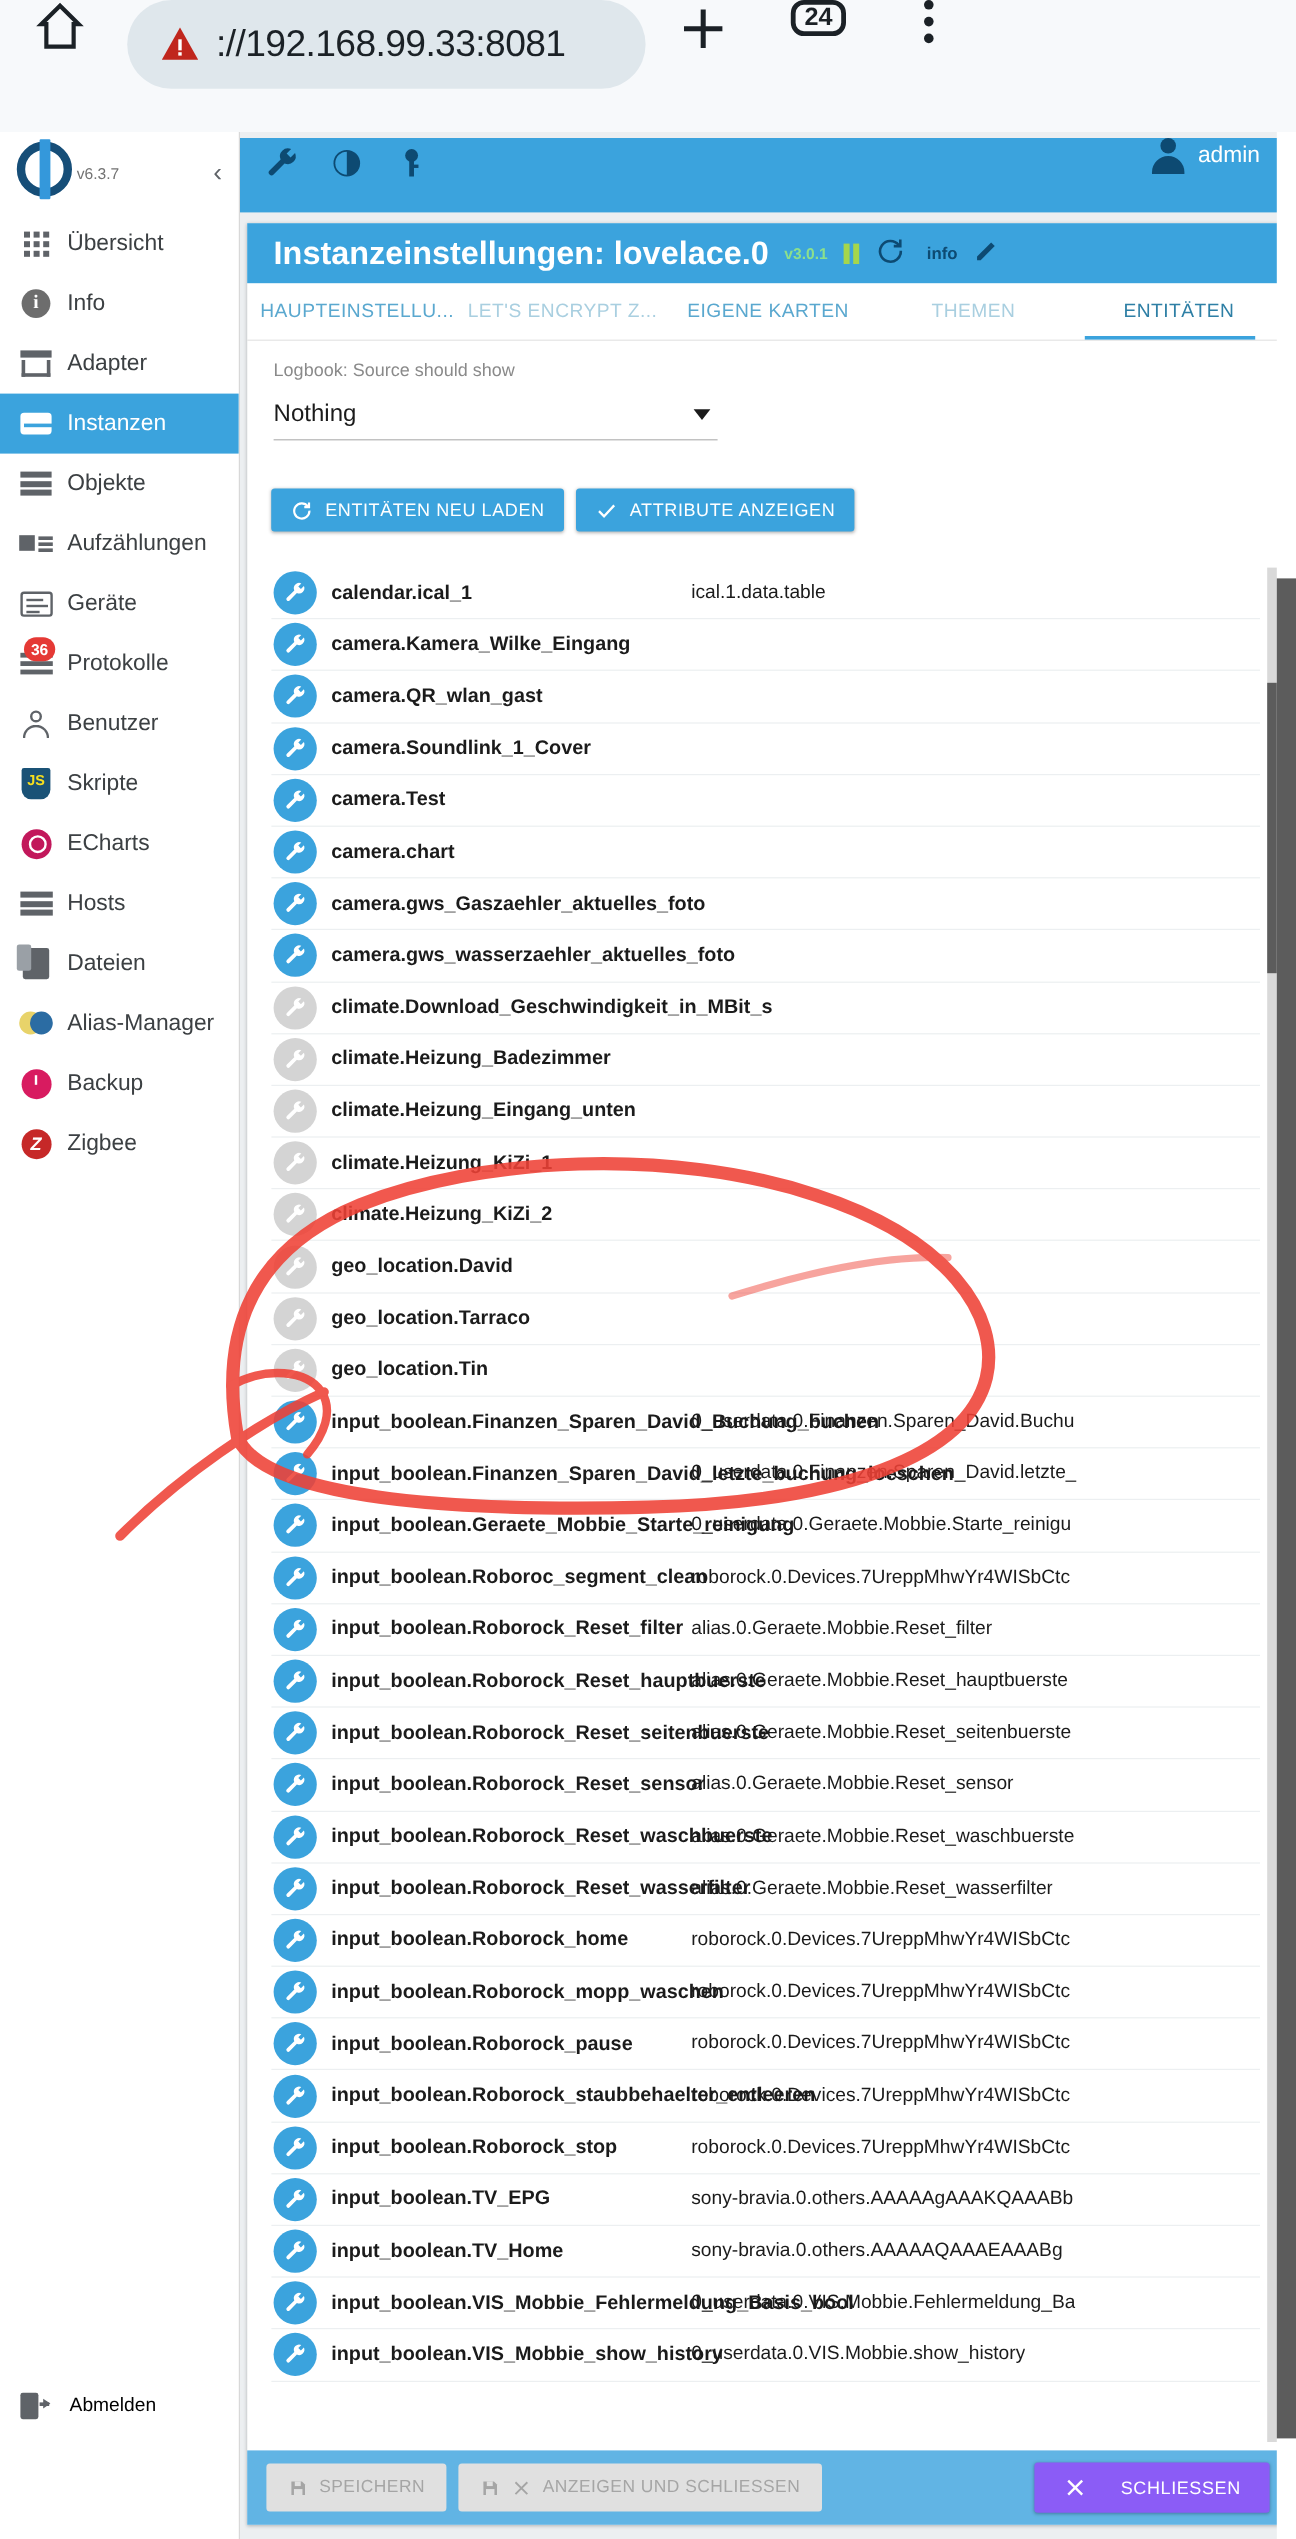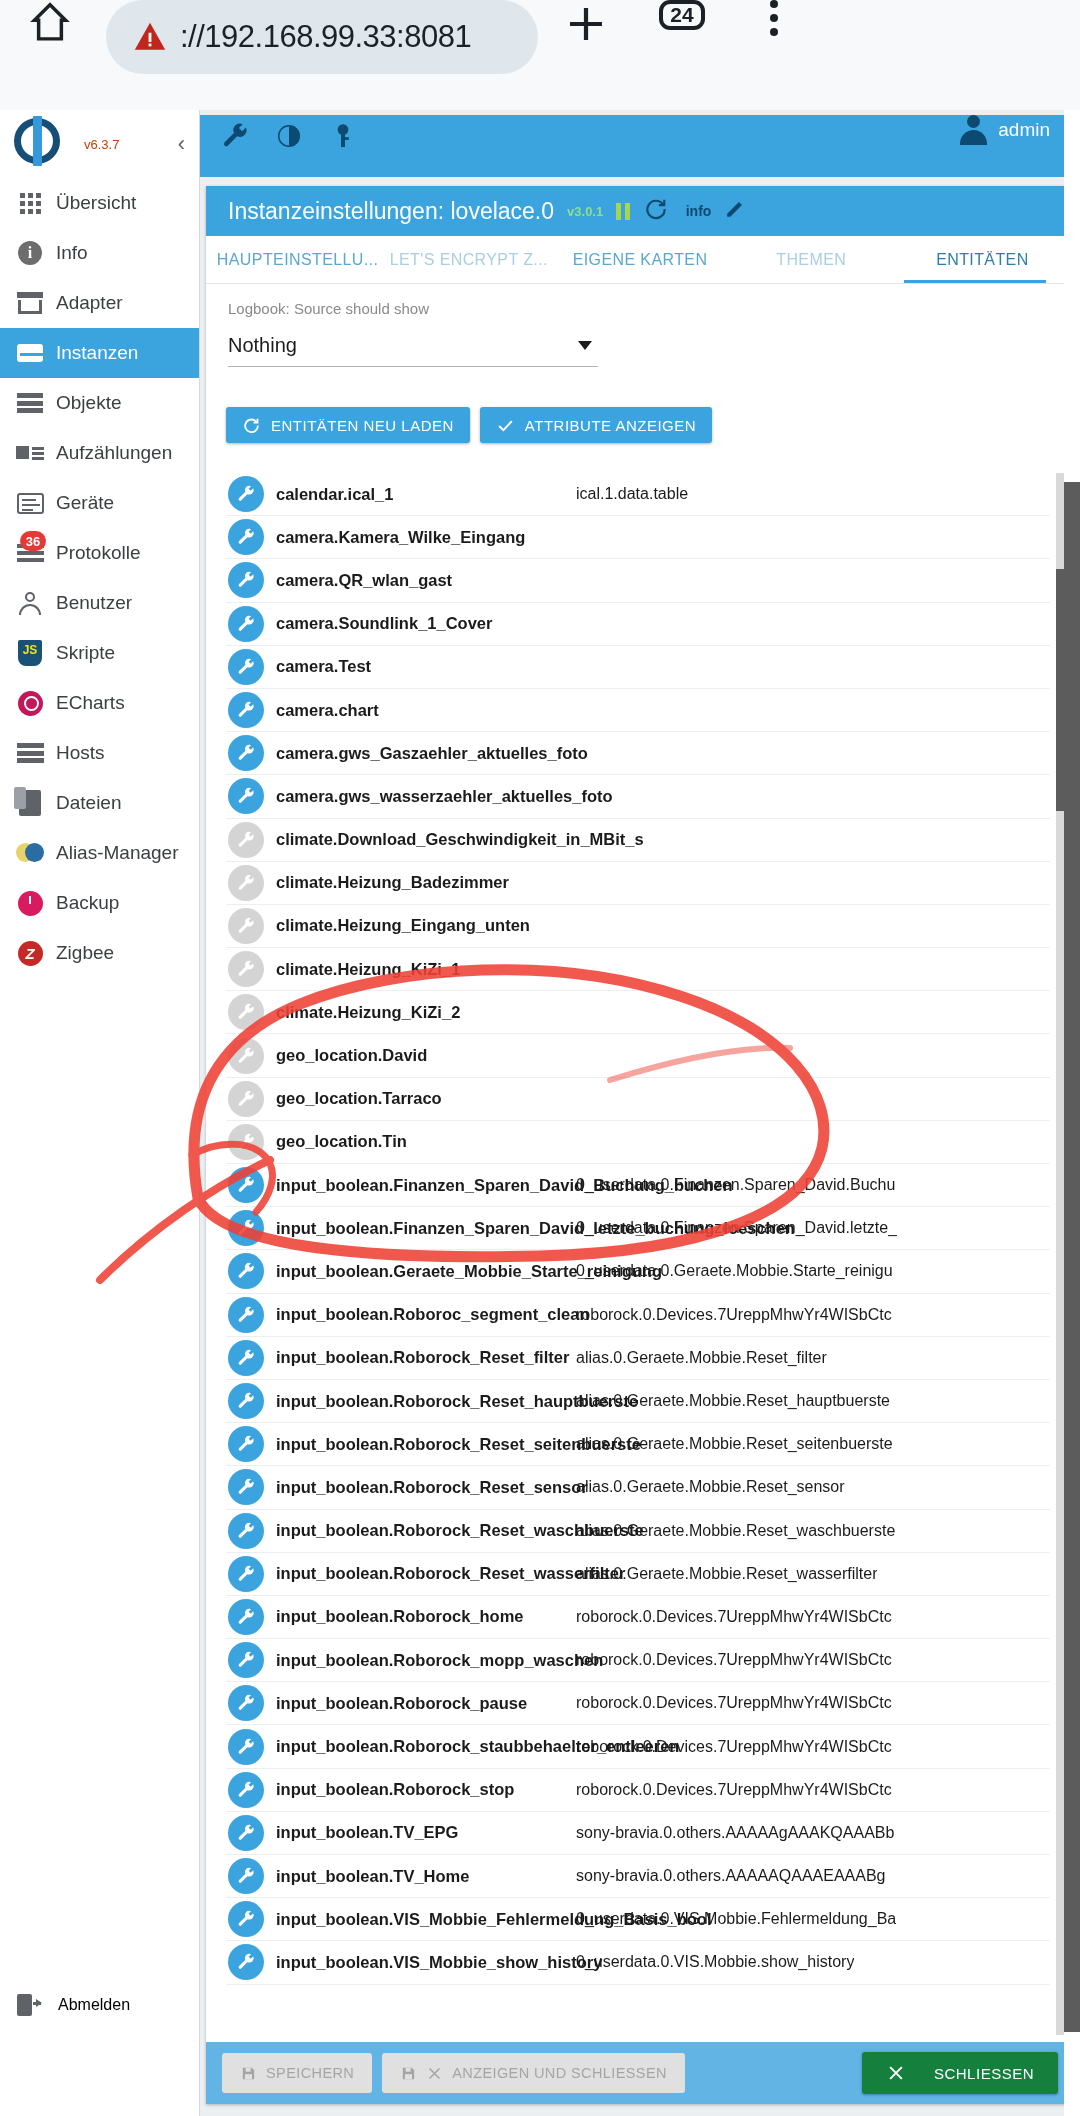--- a/index.html
+++ b/index.html
@@ -50,21 +50,21 @@
   }
   #logo-wrap{ width:54px; height:54px; position:relative; }
   .logo-ring{
     position:absolute; left:4px; top:1px; width:46px; height:46px;
     border:7px solid #164e78; border-radius:50%;
   }
   .logo-bar{
     position:absolute; left:23px; top:-1px; width:9px; height:50px;
     background:#3498db; border-radius:1px;
   }
-  #version{ font-size:13px; color:#c2410c; margin-left:20px; }
+  #version{ font-size:13px; color:#737373; margin-left:0; }
   #collapse-btn{ margin-left:auto; font-size:22px; color:#5f6368; line-height:1; }
 
   .nav-item{
     height:50px; display:flex; align-items:center;
     padding-left:16px; gap:12px; cursor:pointer; position:relative;
   }
   .nav-item.active{ background:#3ba3dd; }
   .nav-item .nav-label{ font-size:19px; color:#3c4043; white-space:nowrap; }
   .nav-item.active .nav-label{ color:#ffffff; }
   .nav-ic{ width:28px; height:26px; display:flex; align-items:center; justify-content:center; flex:0 0 28px; position:relative;}
@@ -155,21 +155,21 @@
   #avatar .b{position:absolute;left:2px;top:15px;width:27px;height:15px;border-radius:14px 14px 0 0;background:#0d4a72;}
   #user-name{ font-size:19px;color:#ffffff; }
 
   #panel{
     position:absolute; left:6px; top:76px; width:868px; height:1918px;
     background:#ffffff; box-shadow:0 1px 3px rgba(0,0,0,.25);
   }
   #panel-title{
     height:50px; background:#3ba3dd; display:flex; align-items:center; padding-left:22px; gap:13px;
   }
-  #panel-title .t{ font-size:23px;color:#fff;font-weight:normal; }
+  #panel-title .t{ font-size:27px;color:#fff;font-weight:bold; }
   #panel-title .v{ font-size:13px;color:#8ce08c;font-weight:bold; }
   .pause-ic{ display:flex; gap:3.5px; }
   .pause-ic i{ width:5px;height:17px;background:#a5d64c;display:block; }
   #panel-title .infotxt{ font-size:14px;color:#0d4a72;font-weight:bold;margin-left:4px;}
 
   #tabs{
     height:48px; display:flex; align-items:center; border-bottom:1px solid #e4e4e4;
     padding:0 6px; position:relative;
   }
   .tab{
@@ -232,21 +232,21 @@
 
   #bottom-bar{
     position:absolute; left:0; bottom:0; width:868px; height:62px;
     background:#61b4e4; display:flex; align-items:center; padding:0 16px; gap:10px;
   }
   .dbtn{
     height:40px; background:#e0e0e0; color:#a5a5a5; border-radius:3px;
     display:flex;align-items:center;gap:9px;padding:0 18px;font-size:14.5px;letter-spacing:.4px;
   }
   #close-btn{
-    margin-left:auto; height:42px; background:#15803d; color:#fff; border-radius:3px;
+    margin-left:auto; height:42px; background:#8b5cf6; color:#fff; border-radius:3px;
     display:flex;align-items:center;gap:28px;padding:12px 24px;font-size:15px;letter-spacing:.5px;
     box-shadow:0 1px 3px rgba(0,0,0,.3);
   }
 
   #page-scrollbar{
     position:absolute; right:0; top:110px; width:16px; height:2006px; background:#ffffff;
   }
   #page-thumb{ position:absolute; left:0; top:372px; width:16px; height:1550px; background:#5c5c5c; }
 
   #annot{ position:absolute; left:0; top:0; width:1080px; height:2116px; pointer-events:none; }

